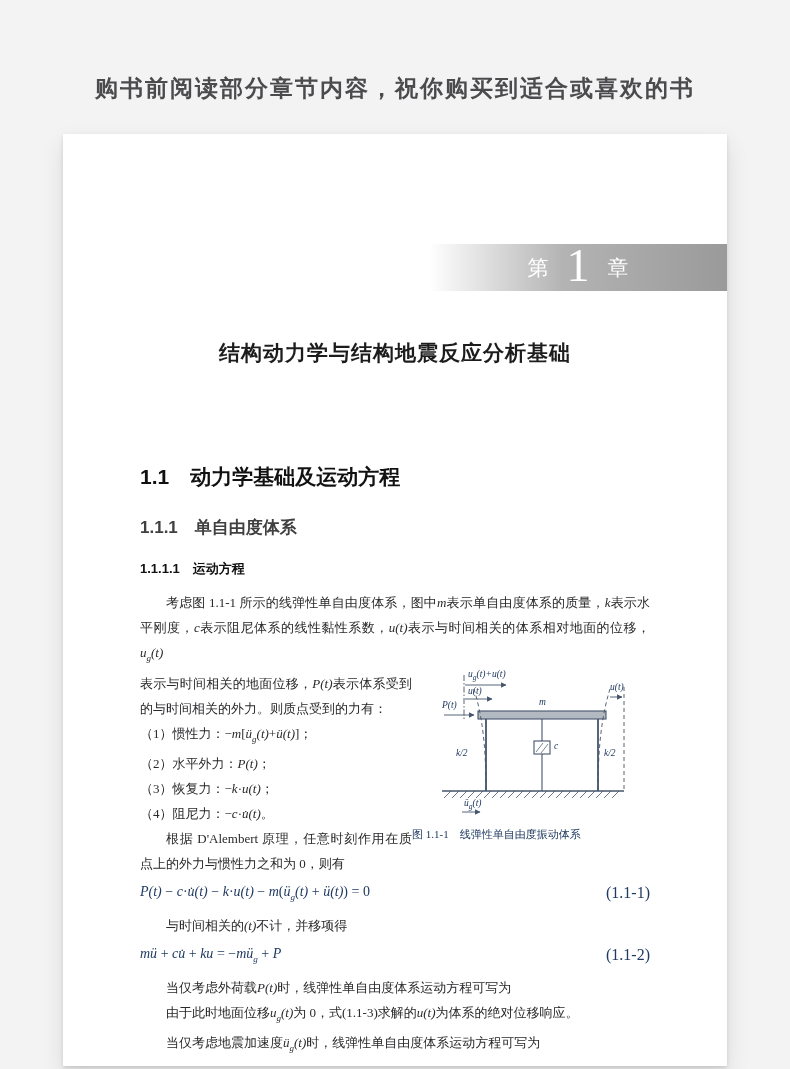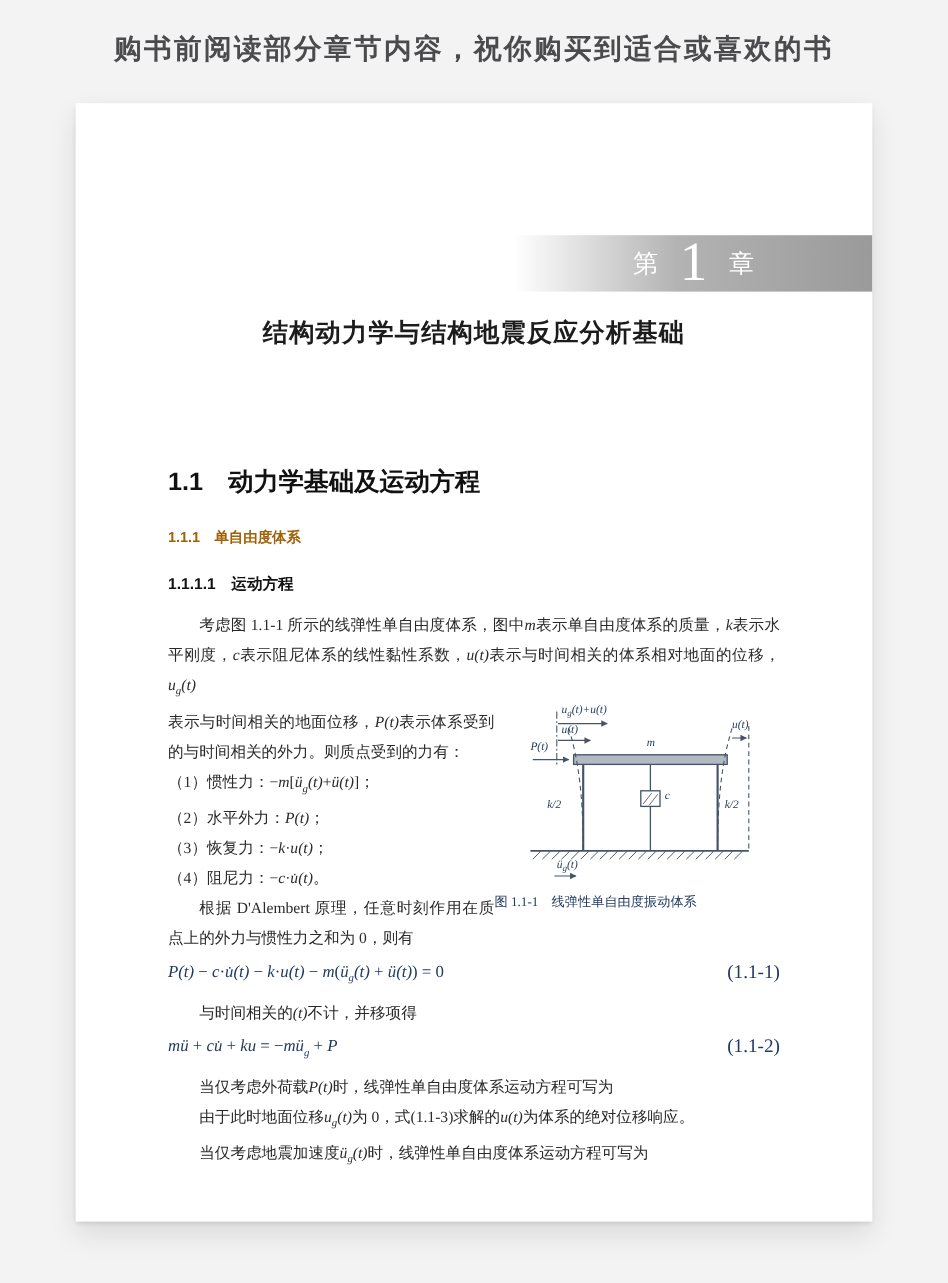--- a/index.html
+++ b/index.html
@@ -1,37 +1,37 @@
 <!DOCTYPE html>
 <html><head>
 <meta charset="utf-8">
 <style>
   * { margin:0; padding:0; box-sizing:border-box; }
   html,body { width:790px; height:1069px; }
   body { background:#f3f3f4; font-family:"Liberation Sans",sans-serif; overflow:hidden; }
 
   .banner { padding-top:25px; text-align:center; font-size:23px; font-weight:700;
-            color:#4b4b4e; letter-spacing:2px; }
+            color:#4b4b4e; letter-spacing:2px;margin-top:48px; }
 
   .page { width:664px; height:932px; margin:30px auto 0; background:#fff;
           box-shadow:0 2px 4px rgba(0,0,0,.12), 0 10px 22px rgba(0,0,0,.10);
           overflow:hidden; position:relative; }
 
   .chapter-bar { margin:110px 0 0 auto; width:298px; height:47px;
                  display:flex; align-items:center; justify-content:center; gap:18px;
                  background:linear-gradient(90deg, rgba(154,154,154,0) 0%, rgba(154,154,154,.75) 45%, #9a9a9a 100%);
                  color:#fff; }
   .ch-pre,.ch-post { font-size:21px; }
   .ch-num { font-size:46px; line-height:1; font-family:"Liberation Serif",serif; position:relative; top:-2px; }
 
-  .chapter-title { margin-top:20px; text-align:center; font-size:21px; font-weight:700;
+  .chapter-title { margin-top:48px; text-align:center; font-size:21px; font-weight:700;
                    color:#1c1c1c; letter-spacing:1px; }
 
   .h1 { margin:96px 77px 0; font-size:21px; font-weight:700; color:#111; }
-  .h2 { margin:25px 77px 0; font-size:12px;   font-weight:700; color:#a16207; }
+  .h2 { margin:25px 77px 0; font-size:17px;   font-weight:700; color:#404040; }
   .h3 { margin:21px 77px 0; font-size:13px;   font-weight:700; color:#111; }
 
   .text { margin:12px 77px 0; font-size:13px; line-height:25px; color:#29292b;
           font-family:"Liberation Serif",serif; text-align:justify; }
   .para { margin:0; }
   .indent { text-indent:2em; }
 
   .rich i   { font-style:italic; font-family:"Liberation Serif",serif; }
   .rich sub { font-style:italic; font-size:9px; font-family:"Liberation Serif",serif; }
 

